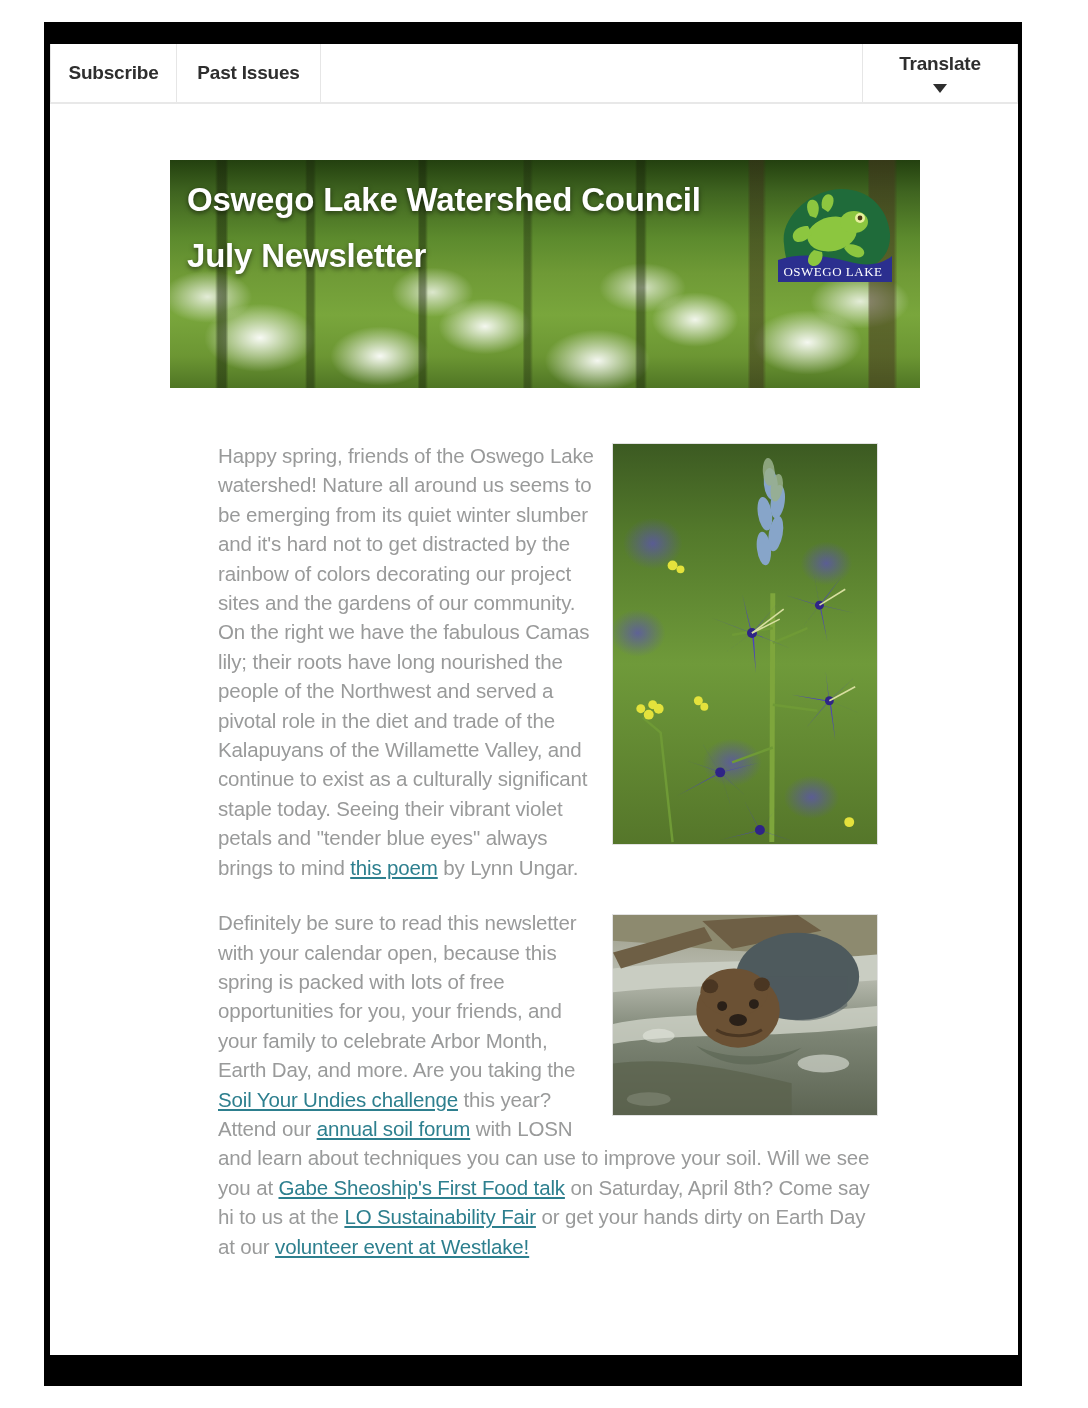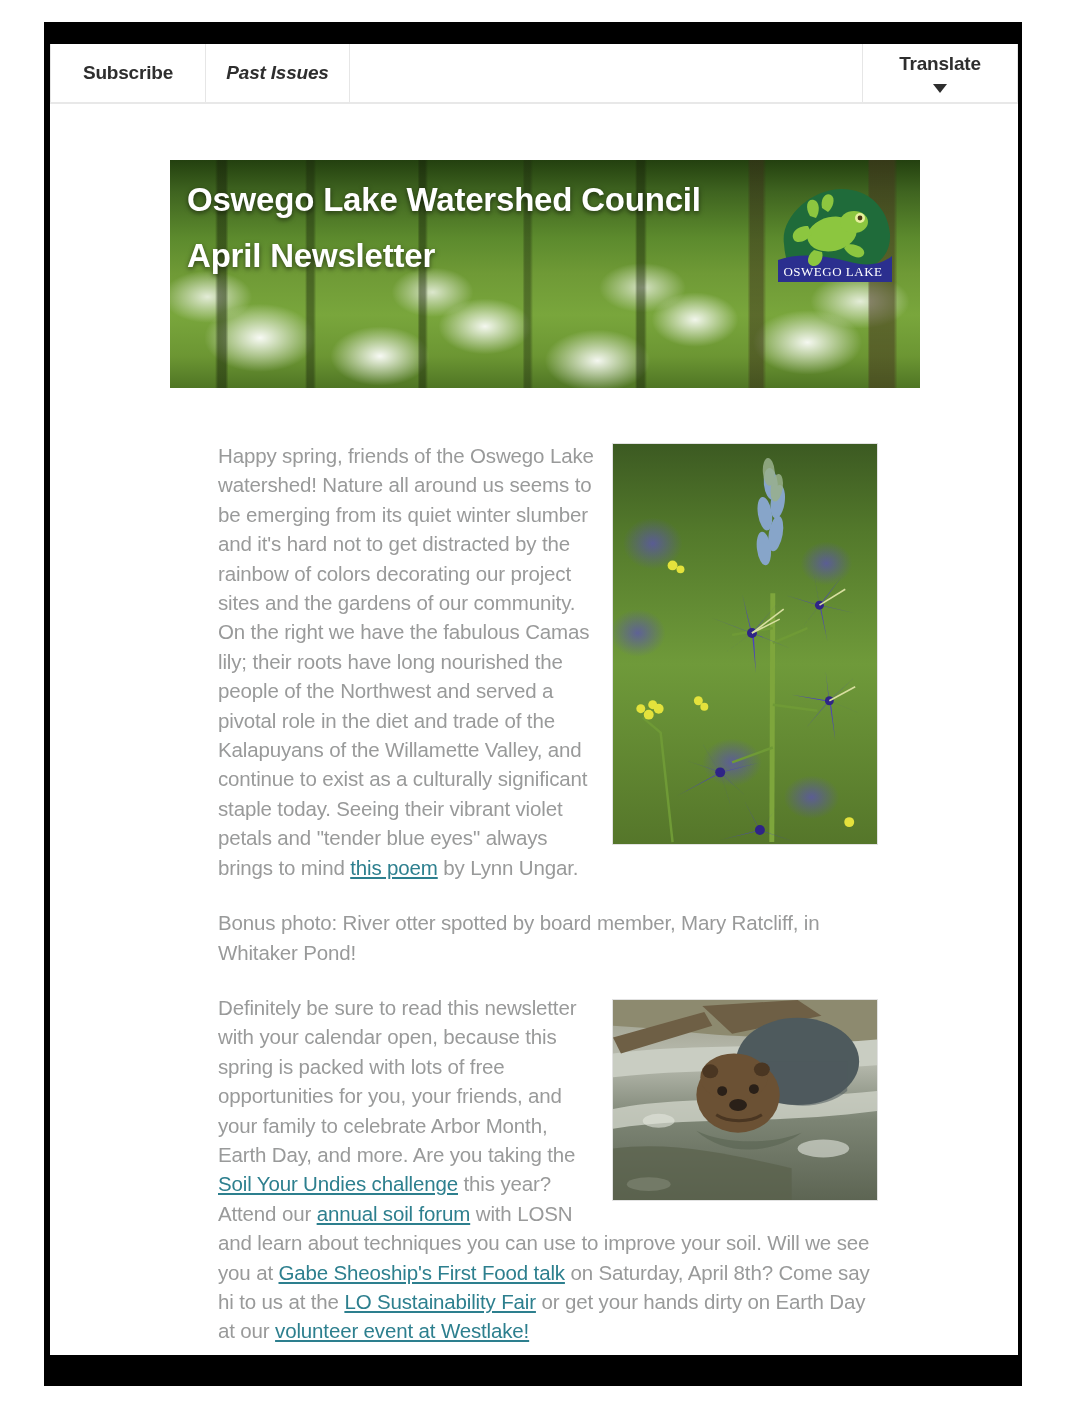--- a/index.html
+++ b/index.html
@@ -68,22 +68,22 @@
     justify-content: center;
     font-size: 19px;
     font-weight: bold;
     color: #2e2e2e;
     letter-spacing: -0.2px;
     border-right: 1px solid #e6e6e6;
     box-sizing: border-box;
     background: #ffffff;
     cursor: pointer;
   }
-  .nav-cell.subscribe { width: 156px; border-left: 1px solid #e6e6e6; }
-  .nav-cell.past { width: 144px; font-style: italic; }
+  .nav-cell.subscribe { width: 127px; border-left: 1px solid #e6e6e6; }
+  .nav-cell.past { width: 144px; }
   .nav-cell.spacer { flex: 1; cursor: default; }
   .nav-cell.translate {
     width: 155px;
     gap: 9px;
     flex-direction: column;
   }
   .caret {
     display: inline-block;
     width: 0; height: 0;
     border-left: 7px solid transparent;
@@ -248,21 +248,21 @@
           <path d="M38 44 C26 44 20 52 24 58 C28 63 38 58 42 52 Z"></path>
           <path d="M44 68 C36 74 36 84 44 84 C50 84 54 76 52 70 Z"></path>
           <path d="M74 66 C80 76 92 78 94 72 C96 66 86 62 78 62 Z"></path>
         </g>
         <circle cx="90" cy="36" r="5" fill="#e8f0a0"></circle>
         <circle cx="90" cy="36" r="2.4" fill="#4a3516"></circle>
         <text x="63" y="94" font-family="'Liberation Serif', serif" font-size="13" fill="#ffffff" text-anchor="middle" letter-spacing="0.5">OSWEGO LAKE</text>
       </svg>
 
       <div class="banner-title">Oswego Lake Watershed Council
-April Newsletter</div>
+July Newsletter</div>
     </div>
 
     <div class="body-col">
 
       <div class="img-camas">
         <svg class="photo-svg" viewBox="0 0 266 402" preserveAspectRatio="none">
           <defs>
             <linearGradient id="cbg" x1="0" y1="0" x2="0" y2="1">
               <stop offset="0%" stop-color="#3c5a22"></stop>
               <stop offset="22%" stop-color="#53792b"></stop>
@@ -363,21 +363,20 @@
               <circle cx="92" cy="264" r="4"></circle>
             <circle cx="60" cy="122" r="5"></circle>
               <circle cx="68" cy="126" r="4"></circle>
             <circle cx="238" cy="380" r="5"></circle>
           </g>
         </svg>
       </div>
 
       <p class="para"><span>Happy spring, friends of the Oswego Lake watershed! Nature all around us seems to be emerging from its quiet winter slumber and it's hard not to get distracted by the rainbow of colors decorating our project sites and the gardens of our community. On the right we have the fabulous Camas lily; their roots have long nourished the people of the Northwest and served a pivotal role in the diet and trade of the Kalapuyans of the Willamette Valley, and continue to exist as a culturally significant staple today. Seeing their vibrant violet petals and "tender blue eyes" always brings to mind </span><a href="#">this poem</a><span> by Lynn Ungar.</span></p>
 
-      <p class="para">Bonus photo: River otter spotted by board member, Mary Ratcliff, in Whitaker Pond!</p>
 
       <div class="img-otter">
         <svg class="photo-svg" viewBox="0 0 266 202" preserveAspectRatio="none">
           <defs>
             <linearGradient id="wat" x1="0" y1="0" x2="0" y2="1">
               <stop offset="0%" stop-color="#9a9a86"></stop>
               <stop offset="30%" stop-color="#b9bcb0"></stop>
               <stop offset="60%" stop-color="#7c8474"></stop>
               <stop offset="100%" stop-color="#5d6553"></stop>
             </linearGradient>

